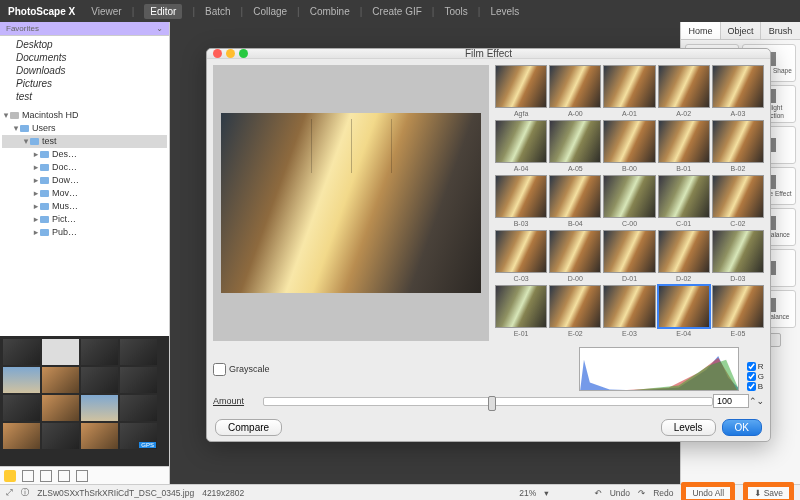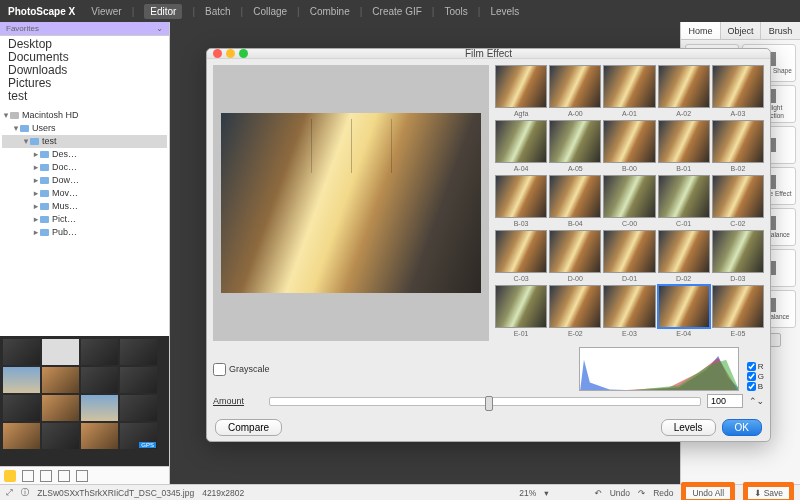--- a/index.html
+++ b/index.html
@@ -10,21 +10,21 @@
 .appbar .title { color:#fff; font-weight:700; margin-right:6px; }
 .appbar .tab { cursor:pointer; color:#b8b8b8; }
 .appbar .tab.active { color:#fff; background:#5a5a5a; padding:2px 6px; border-radius:2px; }
 .appbar .sep { color:#666; }
 
 
 .main { display:flex; height:calc(500px - 22px - 16px); }
 .sidebar { width:170px; background:#fff; border-right:1px solid #ccc; display:flex; flex-direction:column; }
 .fav-head { background:#c4b5fd; border-bottom:1px solid #ccc; padding:2px 6px; font-size:8px; color:#666; }
 .fav-head span.dd { float:right; }
-.fav-list { padding:2px 8px; font-size:12px; line-height:13px; color:#333; }
+.fav-list { padding:2px 16px; font-size:10px; line-height:13px; color:#333;font-style:italic; }
 .tree { flex:1; padding:4px 2px; font-size:9px; line-height:13px; color:#333; overflow:hidden; }
 .tree .row { white-space:nowrap; }
 .tree .tw { display:inline-block; width:8px; text-align:center; color:#777; }
 .tree .fld { display:inline-block; width:9px; height:7px; background:#7fb3e6; border-radius:1px; margin-right:3px; vertical-align:middle; }
 .tree .fldg { background:#bbb; }
 .tree .sel { background:#d8d8d8; }
 .thumbs { height:130px; background:#2b2b2b; padding:3px; display:flex; flex-wrap:wrap; gap:2px; align-content:flex-start; }
 .thumbs .cell { width:37px; height:26px; background:linear-gradient(135deg,#444,#222); }
 .thumbs .br { background:linear-gradient(135deg,#c89058,#5c4328); }
 .thumbs .sk { background:linear-gradient(180deg,#7fa8d0,#d0c2a0); }
@@ -70,21 +70,21 @@
 .preview-img { width:260px; height:180px; background:linear-gradient(110deg,#2e3a46 0%,#8e6a3e 26%,#f8e7a8 40%,#f2d98a 48%,#b98d50 58%,#4a423a 78%,#2c2824 100%); position:relative; overflow:hidden; }
 .preview-img::before { content:""; position:absolute; top:6px; left:50%; width:1px; height:30%; background:rgba(0,0,0,.25); box-shadow:-40px 0 rgba(0,0,0,.2), 40px 0 rgba(0,0,0,.2); }
 .grid { flex:1; display:flex; flex-direction:column; }
 .fx-grid { flex:1; display:grid; grid-template-columns:repeat(5,1fr); gap:2px; align-content:start; overflow:hidden; }
 .fx { position:relative; height:43px; background:linear-gradient(115deg,#2e3846,#b48850 35%,#f4e0a0 50%,#b07840 60%,#352e28); border:1px solid #999; }
 .fx.blue { filter:hue-rotate(30deg) saturate(.6); }
 .fx.sel { outline:2px solid #3b82f6; outline-offset:-1px; }
 .fx span { position:absolute; bottom:-10px; left:0; right:0; text-align:center; font-size:7px; color:#666; }
 .fx-wrap { padding-bottom:10px; }
 .modal-controls { padding:0 6px 4px; }
-.ctrl-row { display:flex; align-items:center; gap:6px; font-size:9px; color:#333; margin-bottom:3px; }
+.ctrl-row { display:flex; align-items:center; font-size:9px; color:#333; margin-bottom:3px; }
 .ctrl-row .lbl { width:50px;text-decoration:underline; }
 .numbox { width:36px; border:1px solid #aaa; background:#fff; padding:1px 3px; font-size:9px; }
 .slider { flex:1; border:1px solid #bbb; height:9px; border-radius:2px; position:relative; background:#fff; }
 .slider::after { content:""; position:absolute; left:50%; top:-2px; width:6px; height:13px; background:#ddd; border:1px solid #888; border-radius:2px; }
 .histo { width:160px; height:44px; background:#fff; border:1px solid #aaa; position:relative; overflow:hidden; }
 .histo svg { position:absolute; inset:0; }
 .rgb { display:flex; flex-direction:column; gap:1px; font-size:8px; margin-left:4px; }
 .rgb label { display:flex; align-items:center; gap:2px; }
 .rgb input { width:9px; height:9px; }
 .modal-footer { display:flex; padding:4px 8px 8px; gap:6px; align-items:center; }

